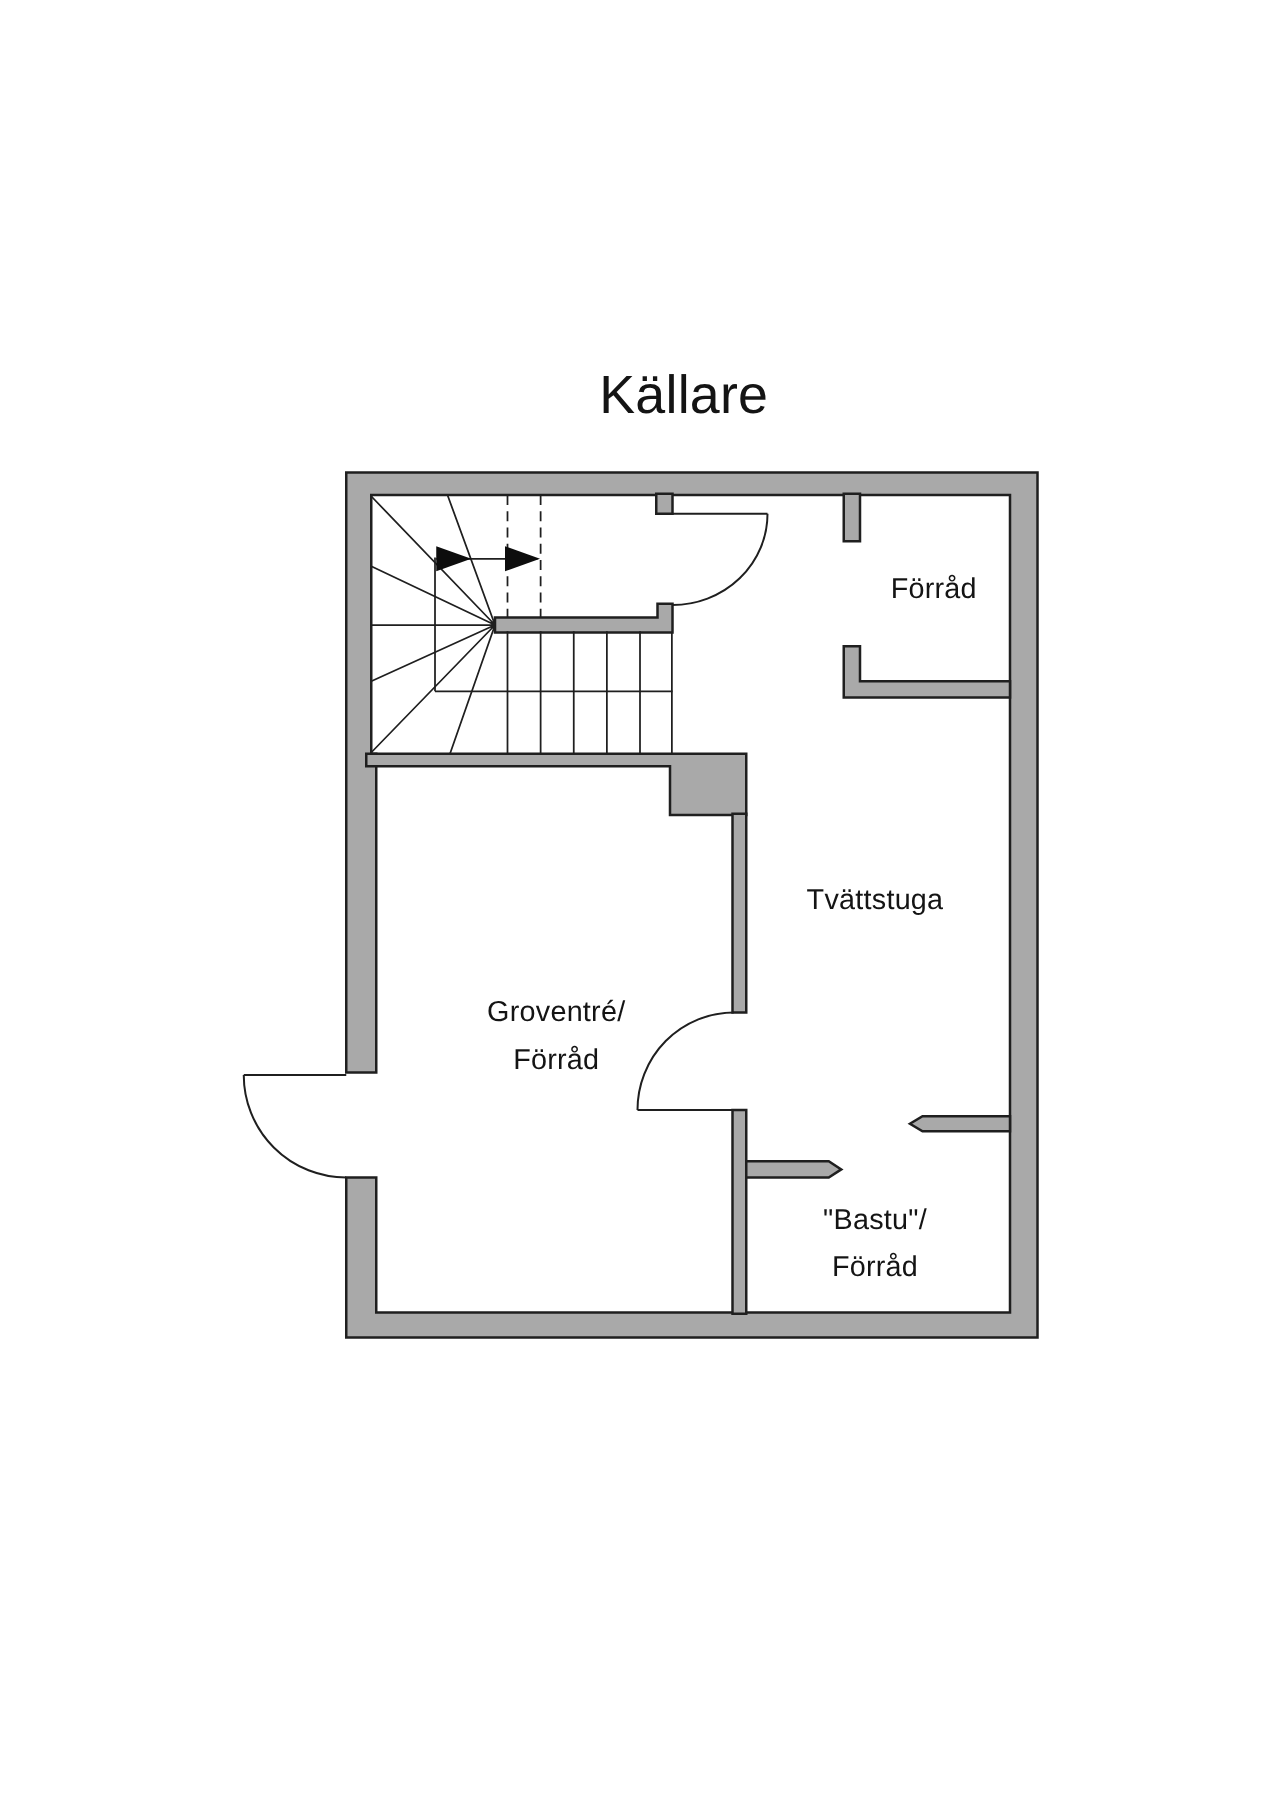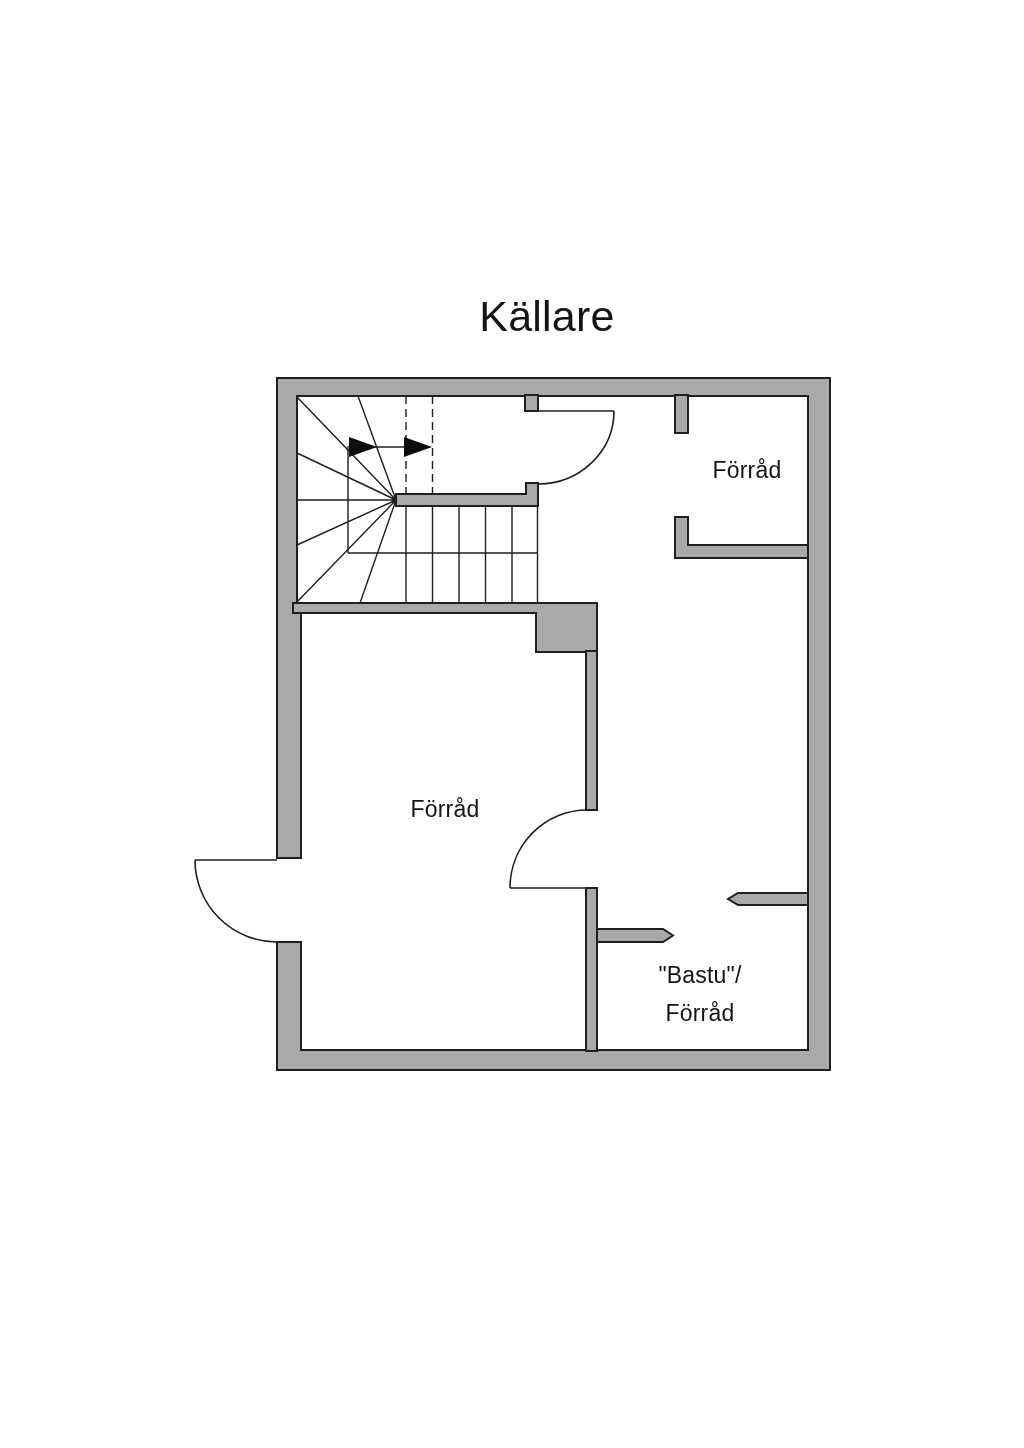--- a/index.html
+++ b/index.html
@@ -94,22 +94,24 @@
       <path class="door" d="M587,888 H510"></path>
       <path class="door" d="M510,888 A77,78 0 0 1 587,810"></path>
 
       <path class="door" d="M277,860 H195"></path>
       <path class="door" d="M195,860 A82,82 0 0 0 277,942"></path>
     </g>
   </svg>
 
   <div class="label room room-forrad-top">Förråd</div>
 
+  <div class="label room room-tvattstuga">Tvättstuga</div>
 
   <div class="label room room-groventre">
+    <div>Groventré/</div>
     <div>Förråd</div>
   </div>
 
   <div class="label room room-bastu">
     <div>"Bastu"/</div>
     <div>Förråd</div>
   </div>
 
 </div>
 

